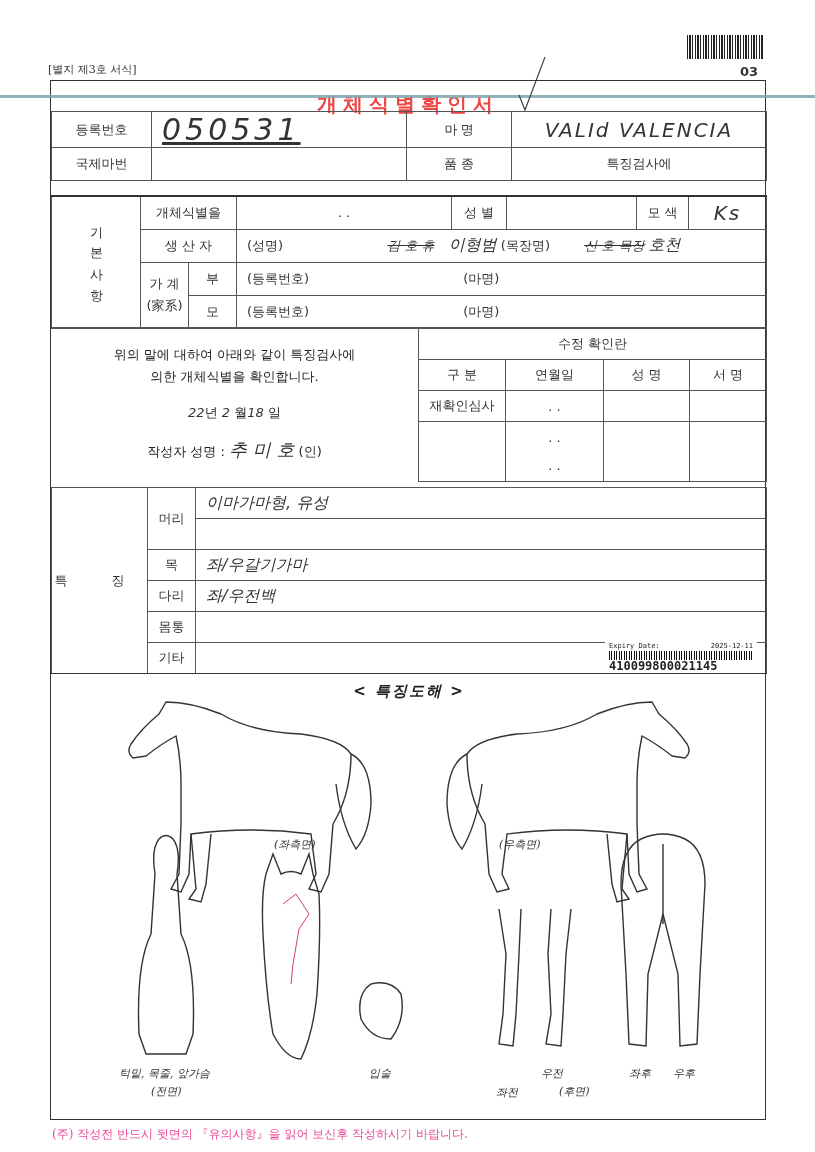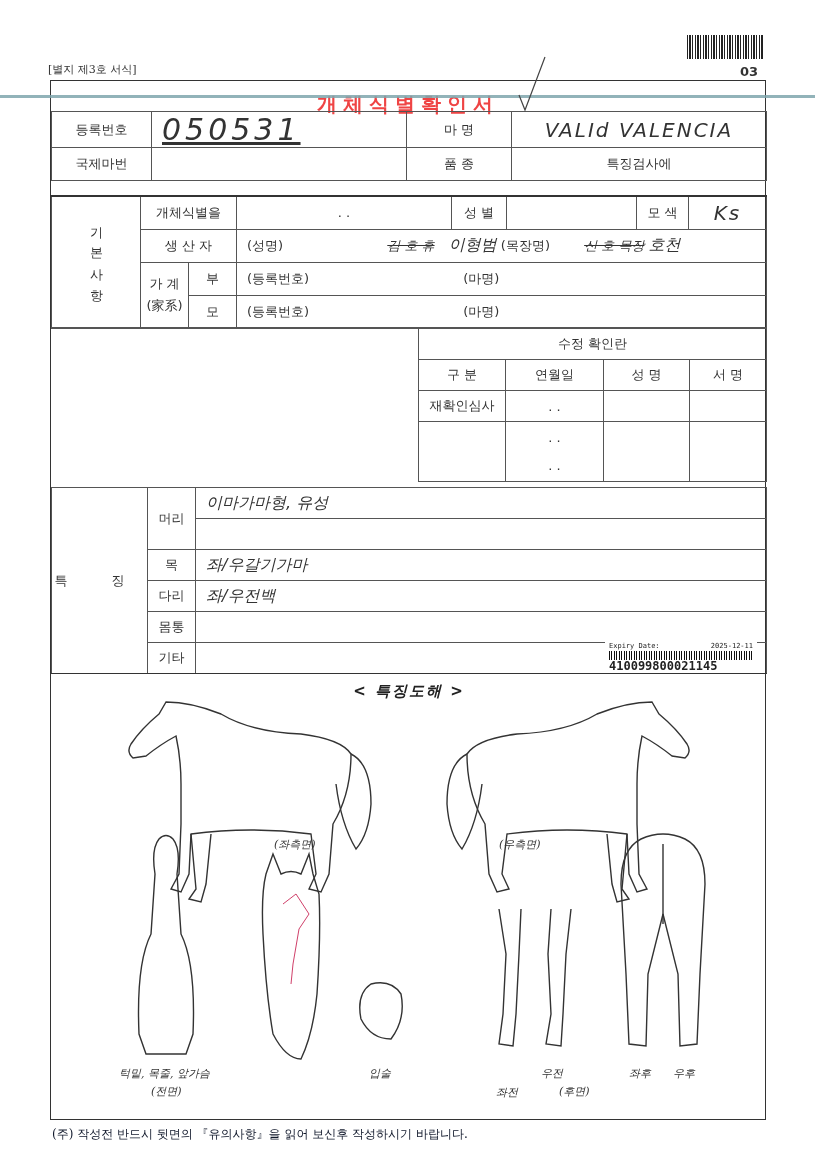--- a/index.html
+++ b/index.html
@@ -39,38 +39,38 @@
   .expiry { position: absolute; left: 605px; top: 642px; width: 152px; height: 30px; background: #fff; }
   .expiry .lbl { font-size: 7px; font-family: "DejaVu Sans Mono", monospace; display: flex; justify-content: space-between; padding: 0 4px; }
   .expiry .bars { height: 9px; margin: 1px 4px; background: repeating-linear-gradient(90deg, #111 0 1px, #fff 1px 2px, #111 2px 3px, #fff 3px 5px); }
   .expiry .num { font-size: 12px; font-weight: bold; font-family: "DejaVu Sans Mono", monospace; padding-left: 4px; line-height: 11px; }
 
   .diagram { position: absolute; left: 0; top: 592px; width: 716px; height: 448px; border-top: 1.5px solid #333; }
   .diagram-title { position: absolute; left: 0; width: 100%; top: 8px; text-align: center; font-size: 15px; font-weight: bold; letter-spacing: 2px; font-style: italic; }
   .diagram svg { position: absolute; left: 0; top: 0; }
   .cap { position: absolute; font-size: 11px; color: #333; font-family: "DejaVu Serif", serif; font-style: italic; }
 
-  .footnote { position: absolute; left: 52px; top: 1126px; font-size: 12px; color: #0f172a; font-family: "DejaVu Serif", serif; }
+  .footnote { position: absolute; left: 52px; top: 1126px; font-size: 12px; color: #ec4899; font-family: "DejaVu Serif", serif; }
 </style>
 </head>
 <body>
 
 <div class="form-code">[별지 제3호 서식]</div>
 <div class="barcode-top"></div>
 <div class="page-num">03</div>
 
 <div class="form">
   <div class="title">개체식별확인서</div>
 
   <table style="top:30px;">
     <tbody>
         <tr>
       <td style="width:100px;">등록번호</td>
       <td style="width:255px;text-decoration:underline;" class="l hand hand-big">050531</td>
-      <td style="width:105px;">마 명</td>
+      <td style="width:105px;font-family:Liberation Serif, serif;">마 명</td>
       <td class="hand hand-md">VALId VALENCIA</td>
     </tr>
     <tr>
       <td>국제마번</td>
       <td></td>
       <td>품 종</td>
       <td>특징검사에</td>
     </tr>
   </tbody>
     </table>
@@ -114,20 +114,37 @@
       <td>모</td>
       <td colspan="5" class="l">
         <span>(등록번호)</span>
         <span style="margin-left:150px;">(마명)</span>
       </td>
     </tr>
   </tbody>
     </table>
 
   <div class="confirm">
+    <div class="confirm-left">
+      <div class="stmt">
+        <div>위의 말에 대하여 아래와 같이 특징검사에</div>
+        <div>의한 개체식별을 확인합니다.</div>
+      </div>
+      <div class="date">
+        <span class="hand">22</span><span>년</span>
+        <span class="hand">2</span>
+        <span>월</span><span class="hand">18</span>
+        <span>일</span>
+      </div>
+      <div class="writer">
+        <span>작성자 성명 :</span>
+        <span class="hand" style="font-size:18px;">추 미 호</span>
+        <span>(인)</span>
+      </div>
+    </div>
     <table class="corr">
       <tbody>
           <tr>
             <td colspan="4">수정 확인란</td>
           </tr>
       <tr>
         <td style="width:87px;">구 분</td>
         <td style="width:98px;">연월일</td>
         <td style="width:86px;">성 명</td>
         <td>서 명</td>

